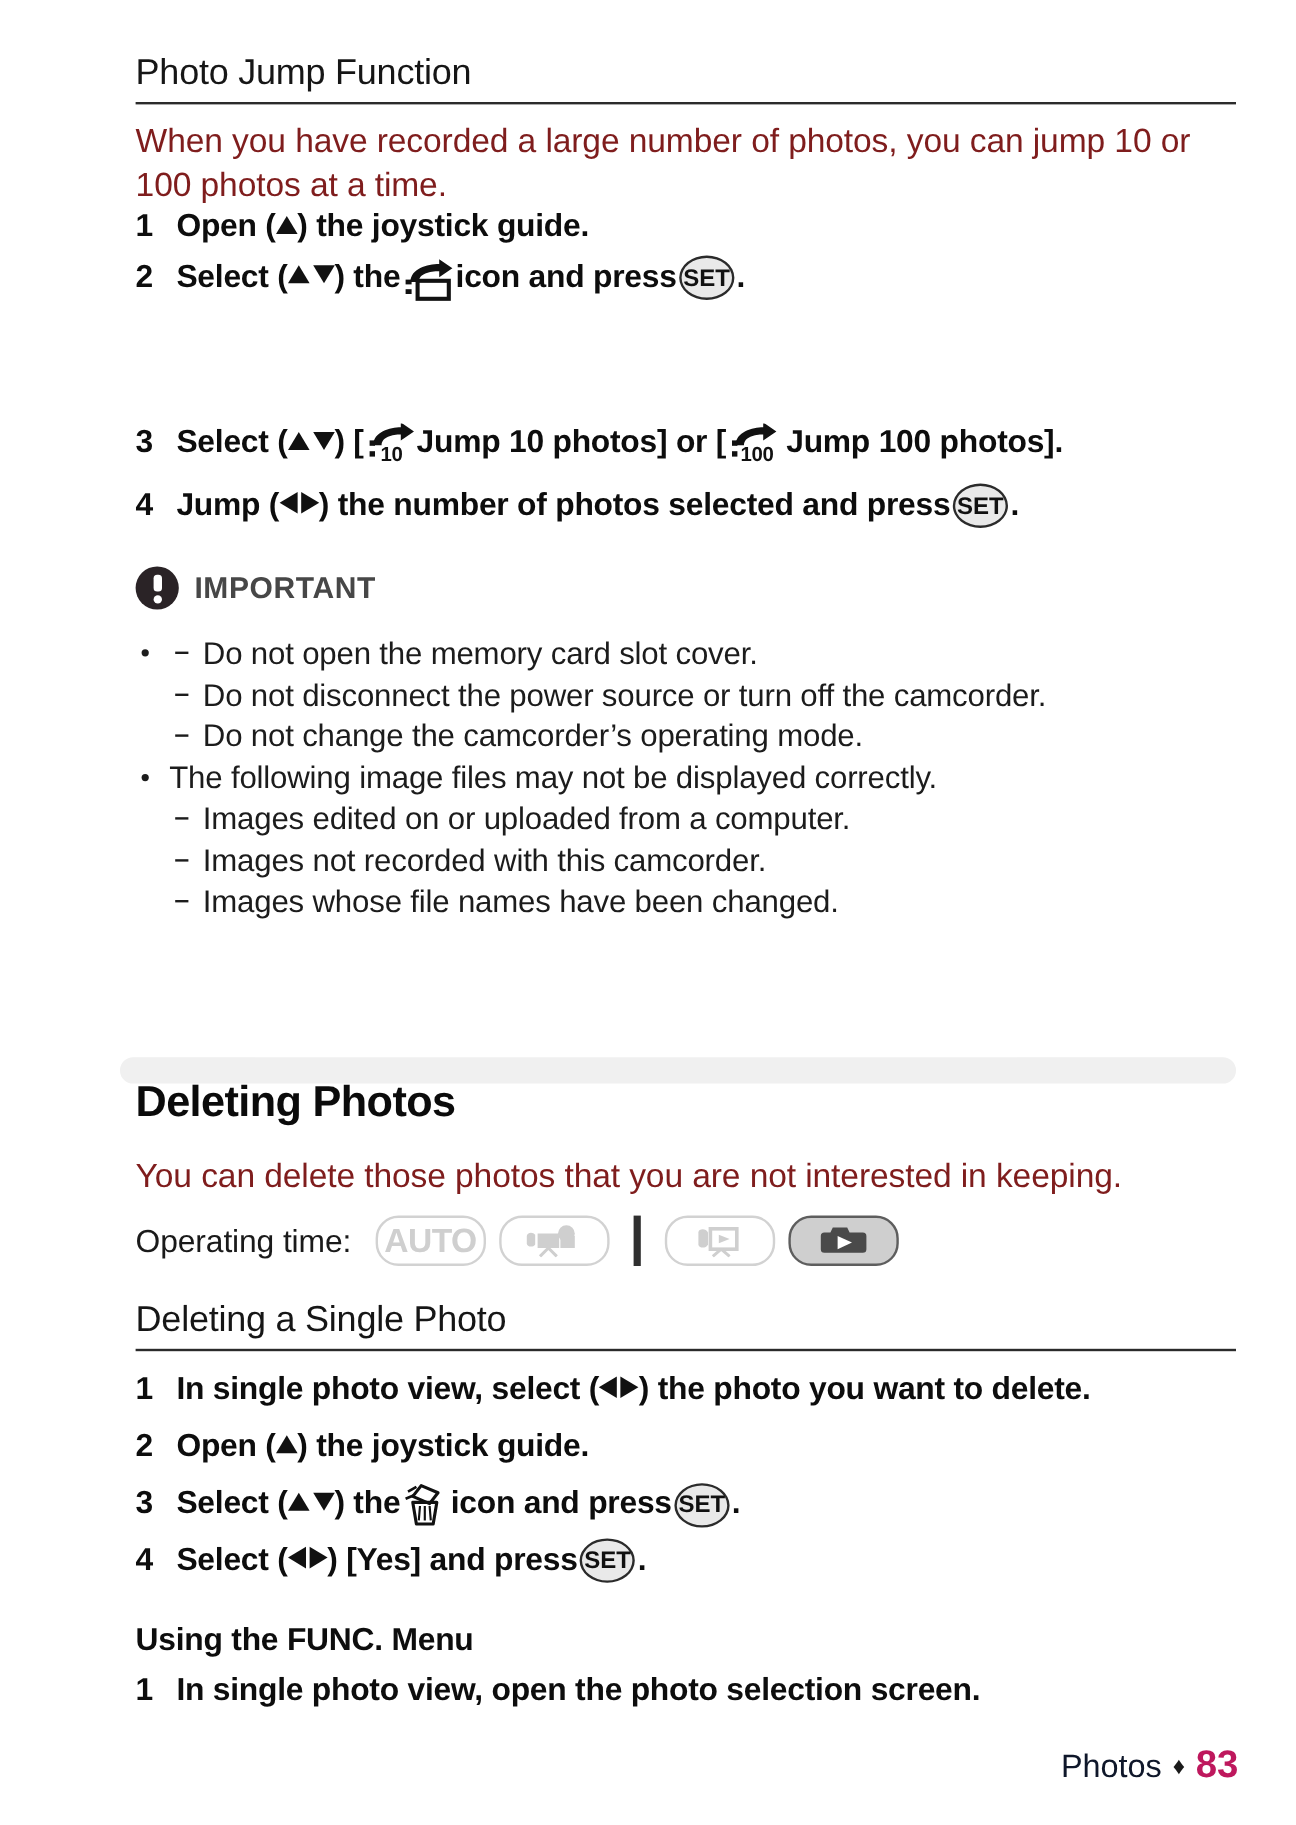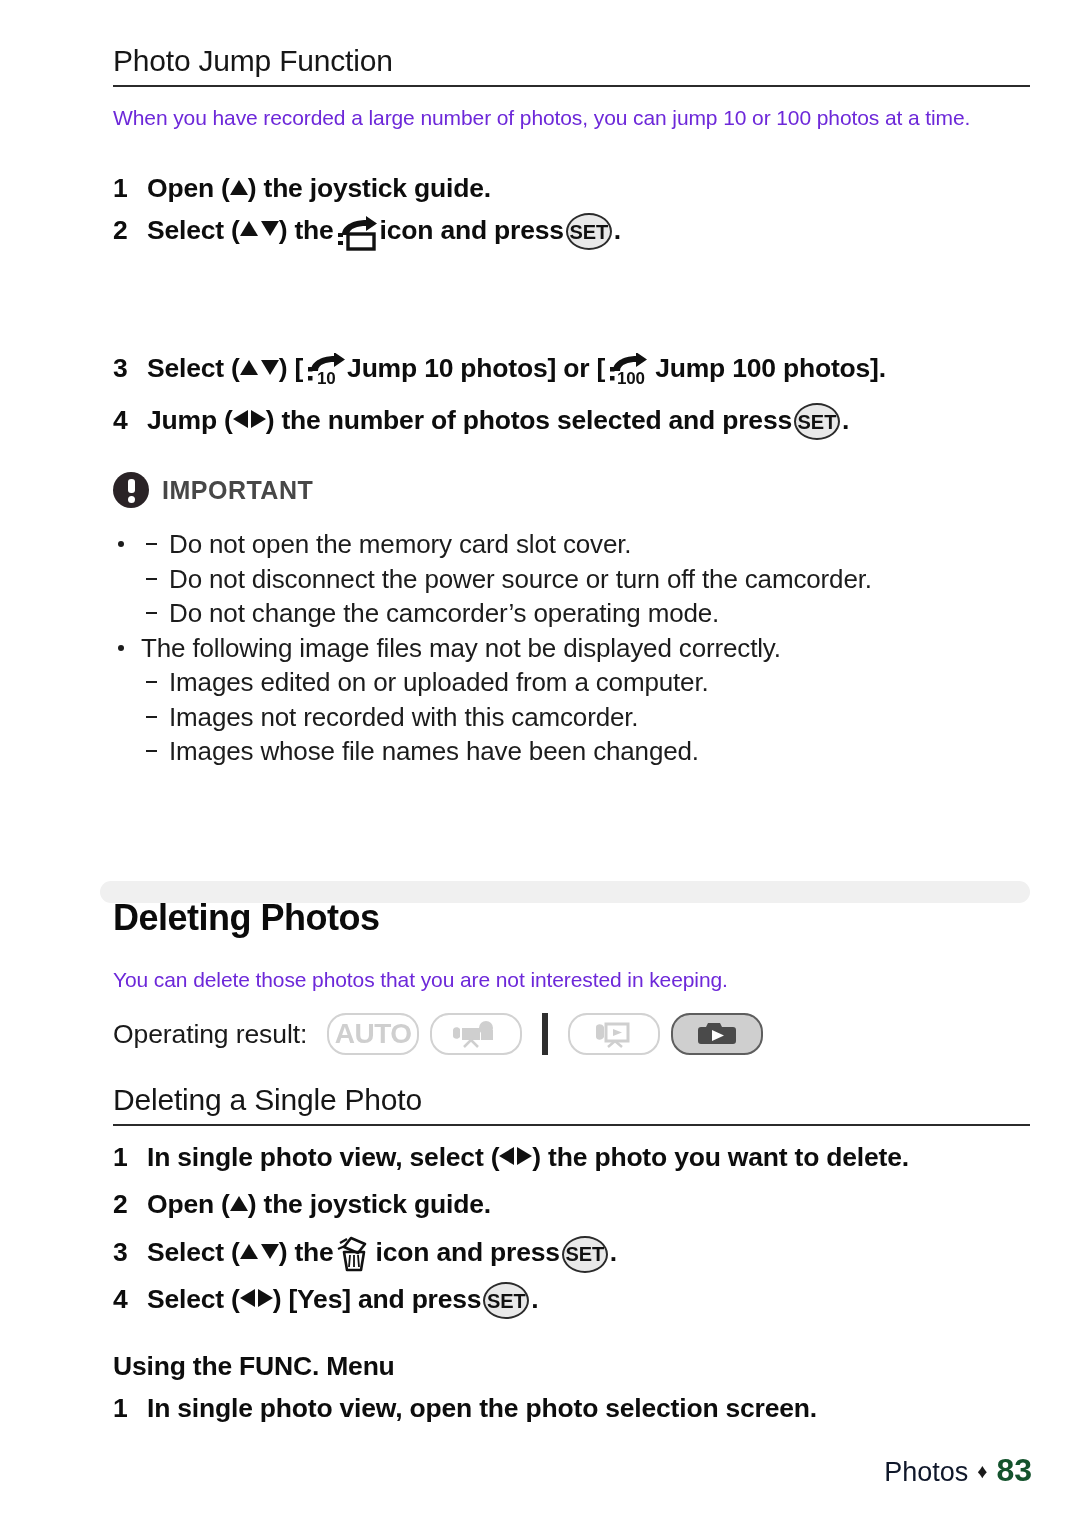--- a/index.html
+++ b/index.html
@@ -34,23 +34,23 @@
   }
   .rule {
     position: absolute;
     height: 2px;
     background: #2b2b2b;
   }
 
   
   .para {
     position: absolute;
-    font-size: 21px;
+    font-size: 28px;
     line-height: 36px;
-    color: #6d28d9;
+    color: #7f1d1d;
     letter-spacing: -0.1px;
   }
 
   
   .step {
     position: absolute;
     font-size: 26.5px;
     font-weight: bold;
     line-height: 36px;
     color: #0d0d0d;
@@ -234,21 +234,21 @@
     position: absolute;
     right: 48px;
     bottom: 32px;
     display: flex;
     align-items: baseline;
     gap: 9px;
     font-size: 27px;
   }
   .footer .fword { color: #0f172a; }
   .footer .fdia  { color: #1a1a1a; font-size: 20px; position: relative; top: -3px; }
-  .footer .fnum  { color: #14532d; font-weight: bold; font-size: 32px; text-align: center; }
+  .footer .fnum  { color: #be185d; font-weight: bold; font-size: 32px; text-align: center; }
 </style>
 </head>
 <body>
 
 <div class="page">
 
   <div class="sub-head" style="left:113px; top:44px;">Photo Jump Function</div>
   <div class="rule" style="left:113px; top:85px; width:917px; height:2px;"></div>
 
   <div class="para" style="left:113px; top:100px; width:925px;">When you have recorded a large number of photos, you can jump 10 or 100 photos at a time.</div>
@@ -361,21 +361,21 @@
       <span>Images whose file names have been changed.</span>
     </div>
   </div>
 
   <div class="band" style="left:100px; top:881px; width:930px;"></div>
   <div class="section-title" style="left:113px; top:897px;">Deleting Photos</div>
 
   <div class="para" style="left:113px; top:962px; width:925px;">You can delete those photos that you are not interested in keeping.</div>
 
   <div class="opmodes" style="left:113px; top:1013px;">
-    <span class="opmodes-label">Operating result:</span>
+    <span class="opmodes-label">Operating time:</span>
 
     <span class="badge auto">AUTO</span>
 
     <span class="badge">
       <span class="icn" style="width:52px;height:28px;">
         <svg width="52" height="28" viewBox="0 0 52 28">
           <path d="M3 10 C3 7, 8 6, 10 9 L10 17 C8 20, 3 19, 3 16 Z" fill="#cfcfcf"></path>
           <path d="M12 8 L30 8 L30 20 L12 20 Z" fill="#cfcfcf"></path>
           <circle cx="36" cy="8" r="7" fill="#cfcfcf"></circle>
           <rect x="31" y="10" width="12" height="10" fill="#cfcfcf"></rect>

